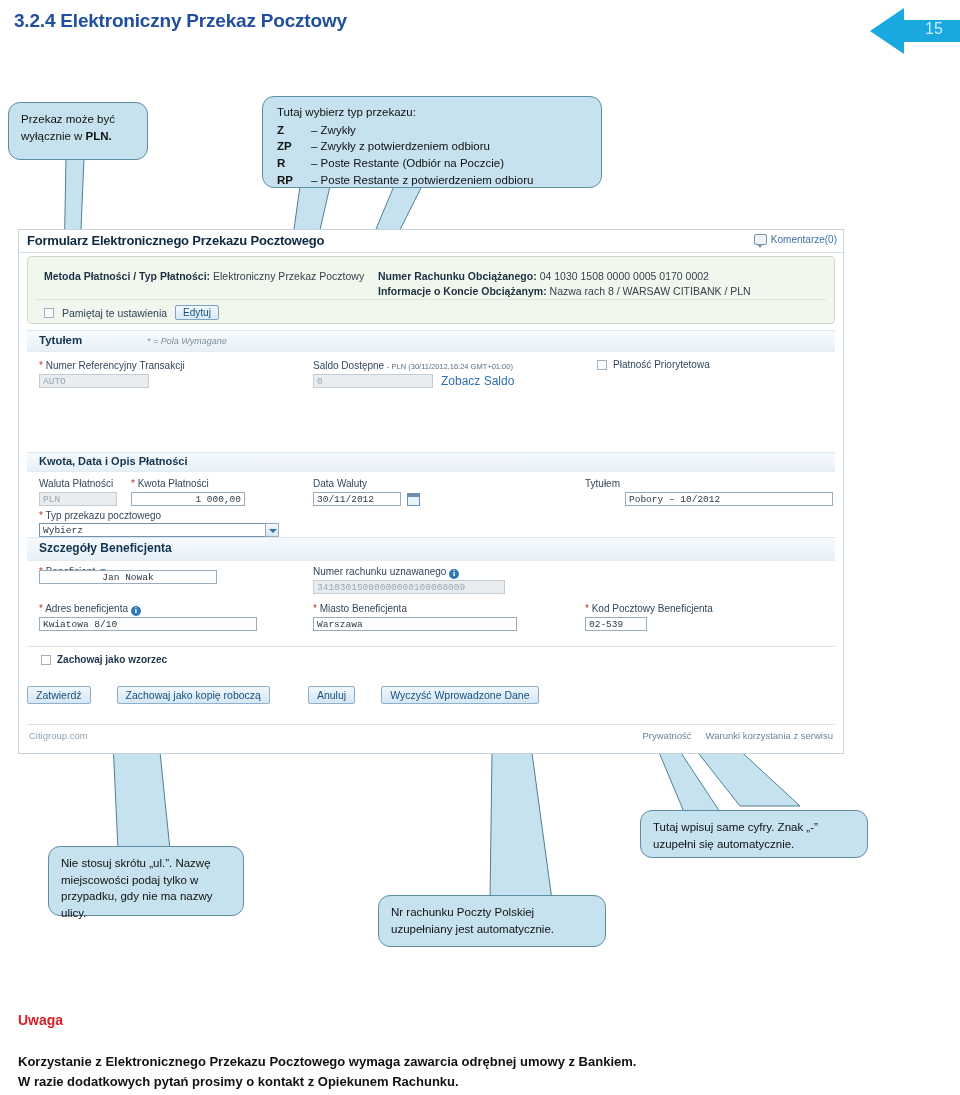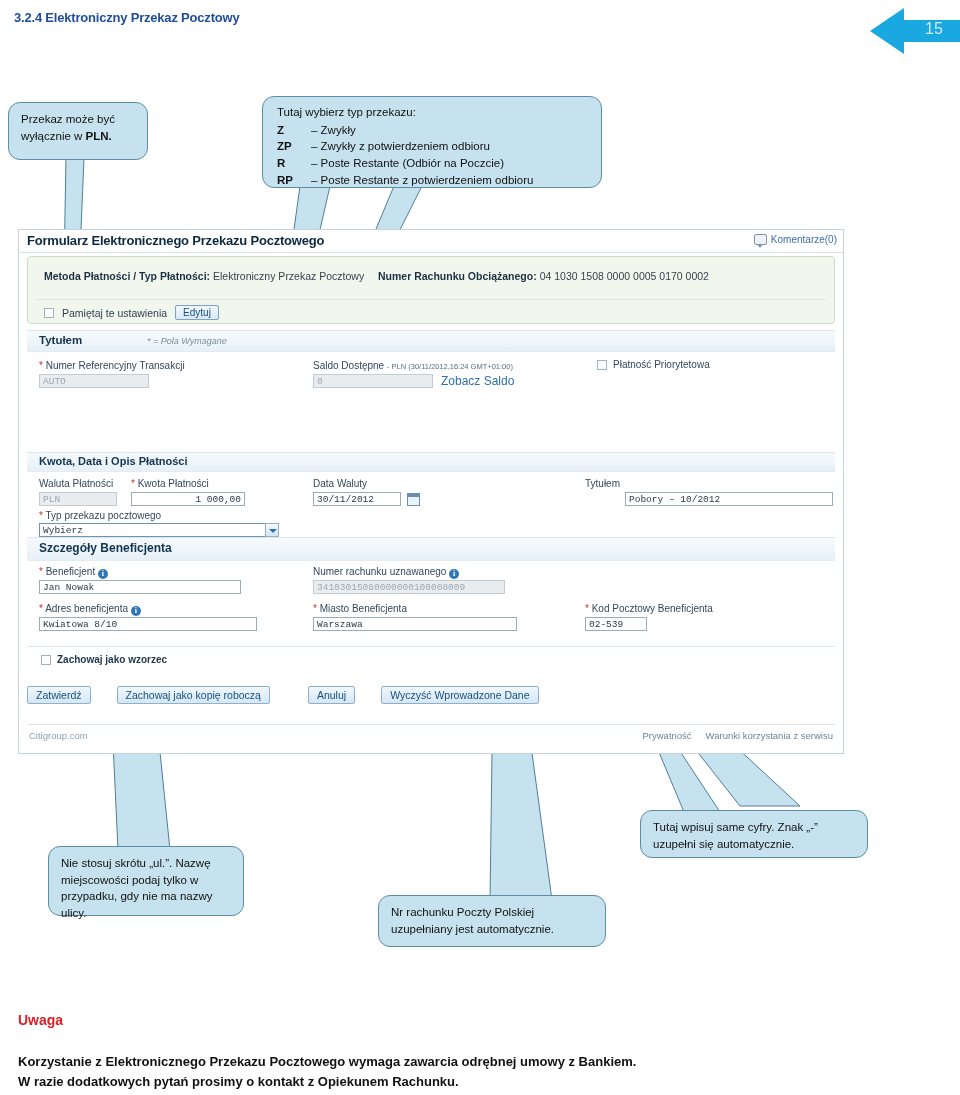--- a/index.html
+++ b/index.html
@@ -1,20 +1,20 @@
 <!DOCTYPE html>
 <html><head>
 <meta charset="utf-8">
 <style>
   html,body{margin:0;padding:0;background:#ffffff;}
   body{width:960px;height:1095px;position:relative;overflow:hidden;
        font-family:"Liberation Sans",sans-serif;color:#1a1a1a;}
 
   
-  #page-heading{position:absolute;left:14px;top:10px;font-size:13px;font-weight:bold;
+  #page-heading{position:absolute;left:14px;top:10px;font-size:19px;font-weight:bold;
        color:#1f4e9c;letter-spacing:-0.2px;white-space:nowrap;}
   #page-badge{position:absolute;right:0;top:4px;width:90px;height:54px;}
   #page-badge .arrow{position:absolute;left:0;top:0;width:90px;height:54px;}
   #page-badge .num{position:absolute;left:44px;top:16px;width:40px;text-align:center;
        font-size:16px;color:#cfe9f7;font-weight:normal;}
 
   
   .bubble{position:absolute;background:#c7e2ef;border:1px solid #5d8da3;border-radius:12px;
        box-sizing:border-box;padding:8px 12px;font-size:11.5px;line-height:1.45;color:#111;}
   .bubble b{font-weight:bold;}
@@ -185,20 +185,24 @@
   <div class="pay-panel">
     <div class="l1">
       <span class="lbl-dark">Metoda Płatności / Typ Płatności:</span>
       <span class="val">Elektroniczny Przekaz Pocztowy</span>
     </div>
     <div class="l2">
       <div>
         <span class="lbl-dark">Numer Rachunku Obciążanego:</span>
         <span class="val">04 1030 1508 0000 0005 0170 0002</span>
       </div>
+      <div>
+        <span class="lbl-dark">Informacje o Koncie Obciążanym:</span>
+        <span class="val">Nazwa rach 8 / WARSAW CITIBANK / PLN</span>
+      </div>
     </div>
     <div class="sep"></div>
     <div class="row3">
       <span class="cbx"></span>
       <span>Pamiętaj te ustawienia</span>
       <span class="btn">Edytuj</span>
     </div>
   </div>
 
   <div class="sect" style="top:100px;height:62px;">
@@ -258,21 +262,21 @@
   <div class="sect" style="top:307px;height:106px;">
     <div class="sect-hd" style="height:22px;">
       <span class="h" style="top:3px;font-size:12px;">Szczegóły Beneficjenta</span>
     </div>
     <div class="sect-body" style="height:83px;">
       <div class="fl" style="left:12px;top:5px;">
         <span class="star">*</span>
         <span>Beneficjent</span>
         <span class="ico-i">i</span>
       </div>
-      <div class="inp" style="left:12px;top:19px;width:202px;">Jan Nowak</div>
+      <div class="inp" style="left:12px;top:9px;width:178px;text-align:center;">Jan Nowak</div>
 
       <div class="fl" style="left:286px;top:5px;">
         <span>Numer rachunku uznawanego</span>
         <span class="ico-i">i</span>
       </div>
       <div class="inp dis" style="left:286px;top:19px;width:192px;">34103015080000000100008009</div>
 
       <div class="fl" style="left:12px;top:42px;">
         <span class="star">*</span>
         <span>Adres beneficjenta</span>

